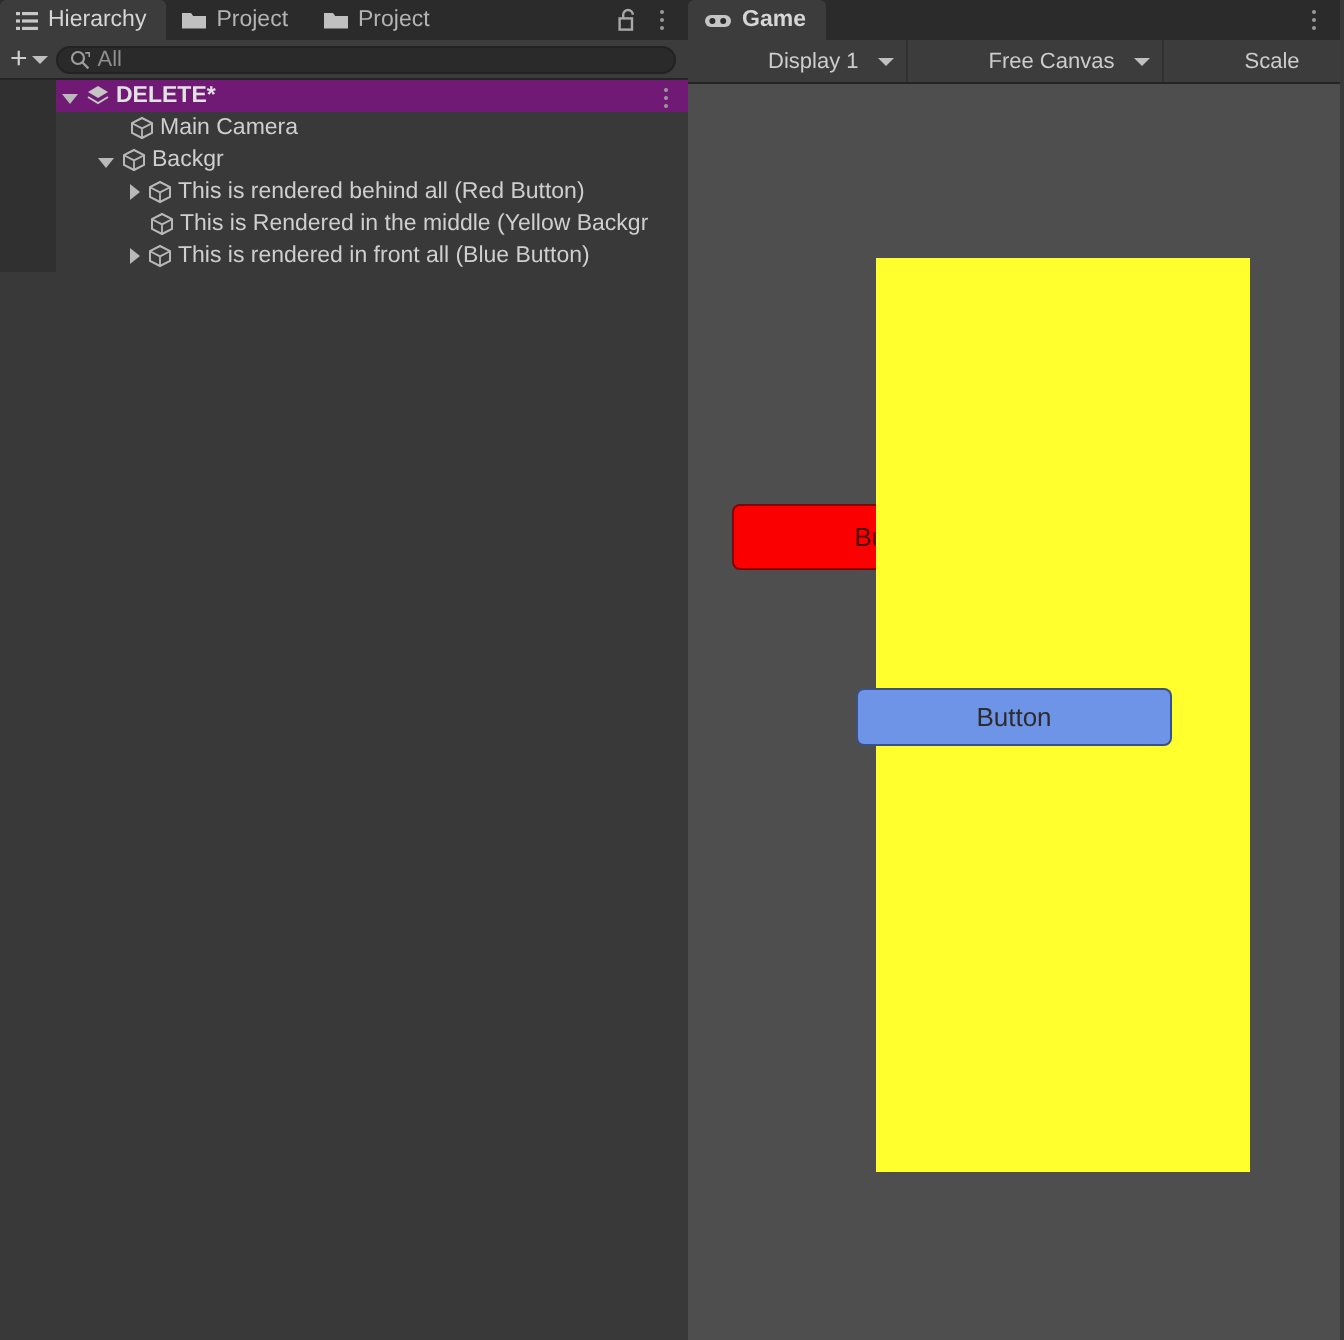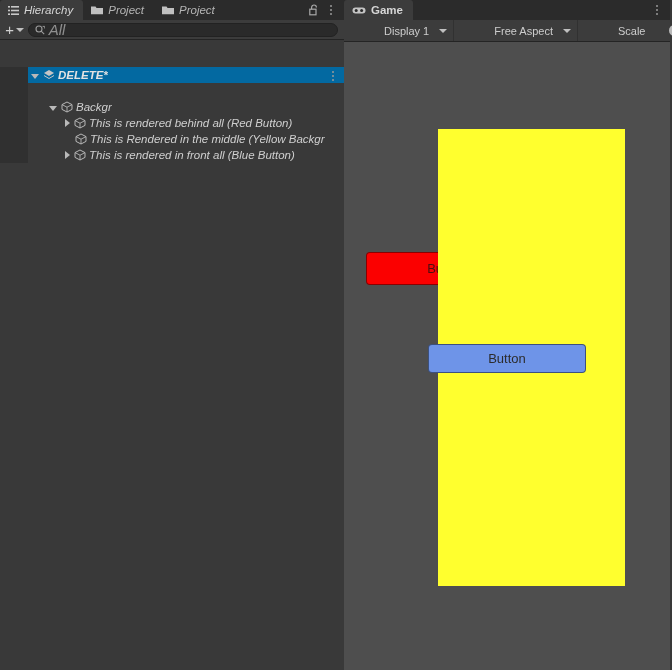--- a/index.html
+++ b/index.html
@@ -5,21 +5,21 @@
   * { box-sizing: border-box; margin: 0; padding: 0; }
   html, body {
     width: 672px; height: 670px;
     background: #393939;
     font-family: "Liberation Sans", sans-serif;
     overflow: hidden;
   }
   #root { position: relative; width: 672px; height: 670px; display: flex; }
 
   
-  .panel-left { width: 344px; height: 670px; background: #393939; position: relative; font-style: italic; }
+  .panel-left { width: 344px; height: 670px; background: #393939; position: relative; }
 
   .tabbar {
     height: 20px; background: #2b2b2b; display: flex; align-items: stretch;
     position: relative;
   }
   .tab {
     display: flex; align-items: center; gap: 5px;
     padding: 0 10px 0 8px; font-size: 11.5px; color: #c2c2c2;
     height: 20px; white-space: nowrap;
   }
@@ -42,28 +42,28 @@
   .plus-sign { font-size: 15px; line-height: 12px; color: #cfcfcf; font-weight: 500; }
   .caret-down {
     width: 0; height: 0; border-left: 4px solid transparent; border-right: 4px solid transparent;
     border-top: 4px solid #c0c0c0;
   }
   .searchfield {
     flex: 1; height: 14px; background: #2a2a2a; border-radius: 7px;
     display: flex; align-items: center; gap: 4px; padding: 0 6px;
     border: 1px solid #222;
   }
-  .searchfield span.ph { font-size: 15px; color: #8e8e8e; }
+  .searchfield span.ph { font-size: 11px; color: #8e8e8e; }
 
   .tree { padding-top: 0; font-size: 11.5px; color: #cfcfcf; user-select: none; }
   .row {
     height: 16px; display: flex; align-items: center; gap: 3px;
     white-space: nowrap; position: relative; overflow: hidden;
   }
-  .row.selected { background: #0369a1; margin-top: 27px; }
+  .row.selected { background: #701a75; }
   .row .gutter { width: 28px; flex: none; height: 16px; background: #303030; }
   .row .content { display: flex; align-items: center; gap: 3px; overflow: hidden; flex: 1; }
   .row.selected .content { padding-right: 4px; }
   .row .row-kebab { position: absolute; right: 6px; top: 4px; }
   .tri {
     width: 0; height: 0; flex: none;
     border-top: 4px solid transparent; border-bottom: 4px solid transparent;
     border-left: 5px solid #b9b9b9; margin-right: 1px;
   }
   .tri.open {
@@ -194,20 +194,29 @@
         </div>
         <span class="kebab row-kebab">
             <i></i>
             <i></i>
             <i></i>
           </span>
       </div>
 
       <div class="row">
         <div class="gutter"></div>
+        <div class="content" style="padding-left:34px;">
+          <span class="icon">
+            <svg width="12" height="12" viewBox="0 0 12 12">
+              <path d="M6 1 L11 3.6 L11 8.4 L6 11 L1 8.4 L1 3.6 Z" fill="none" stroke="#b8b8b8" stroke-width="1"></path>
+              <path d="M1 3.6 L6 6.2 L11 3.6 M6 6.2 L6 11" fill="none" stroke="#b8b8b8" stroke-width="0.9"></path>
+            </svg>
+          </span>
+          <span class="lbl">Main Camera</span>
+        </div>
       </div>
 
       <div class="row">
         <div class="gutter"></div>
         <div class="content" style="padding-left:18px;">
           <span class="tri open"></span>
           <span class="icon">
             <svg width="12" height="12" viewBox="0 0 12 12">
               <path d="M6 1 L11 3.6 L11 8.4 L6 11 L1 8.4 L1 3.6 Z" fill="none" stroke="#b8b8b8" stroke-width="1"></path>
               <path d="M1 3.6 L6 6.2 L11 3.6 M6 6.2 L6 11" fill="none" stroke="#b8b8b8" stroke-width="0.9"></path>
@@ -283,21 +292,21 @@
           </span>
       </div>
     </div>
 
     <div class="game-toolbar">
       <div class="tb-item tb-dropdown tb-display">
         <span>Display 1</span>
         <span class="caret-down"></span>
       </div>
       <div class="tb-item tb-dropdown tb-aspect">
-        <span>Free Aspect</span>
+        <span>Free Canvas</span>
         <span class="caret-down"></span>
       </div>
       <div class="tb-item tb-scale">
         <span>Scale</span>
         <span class="slider">
           <span class="track"></span>
           <span class="knob"></span>
         </span>
         <span class="scale-val">1</span>
       </div>

